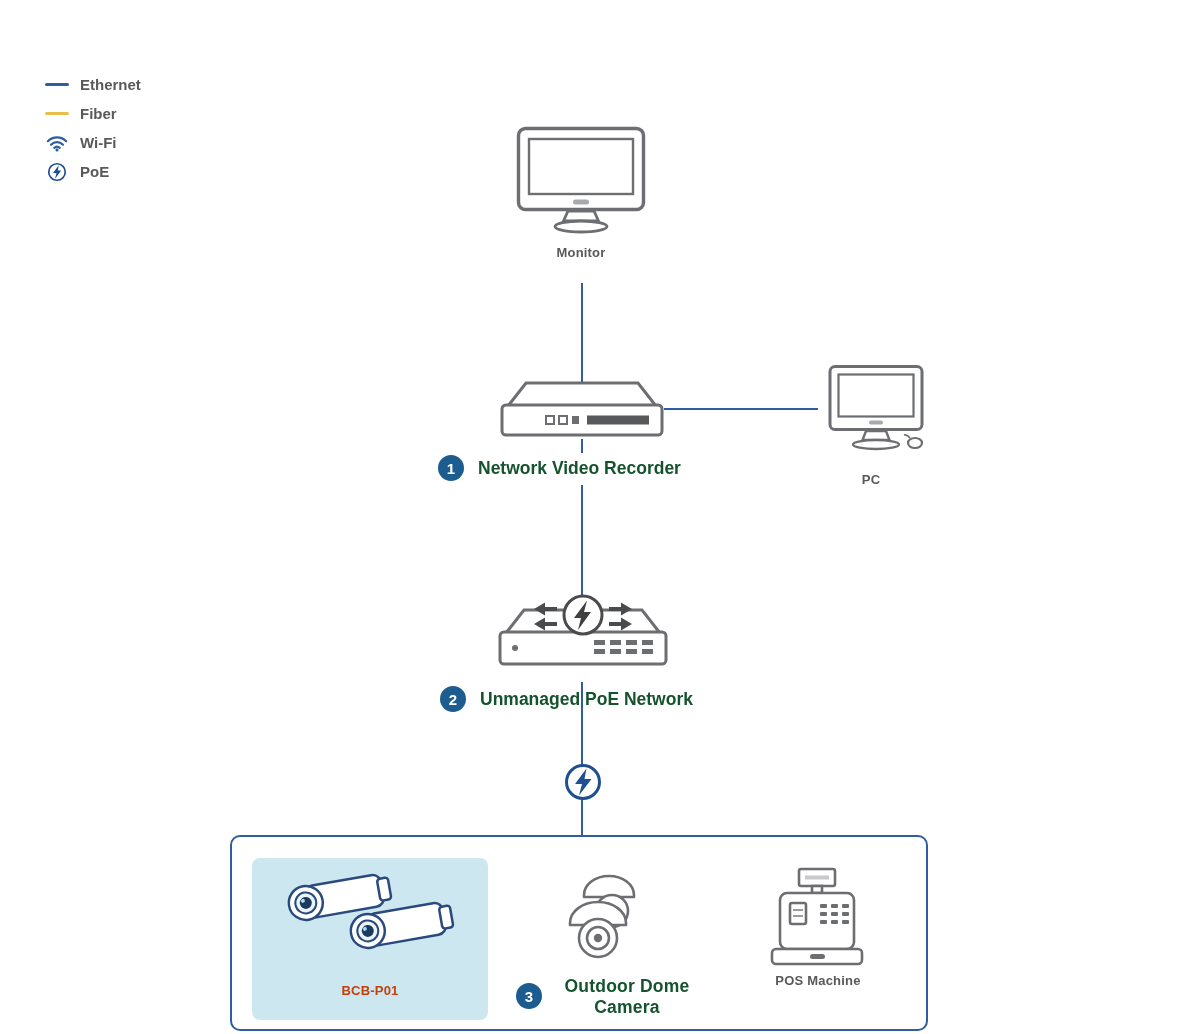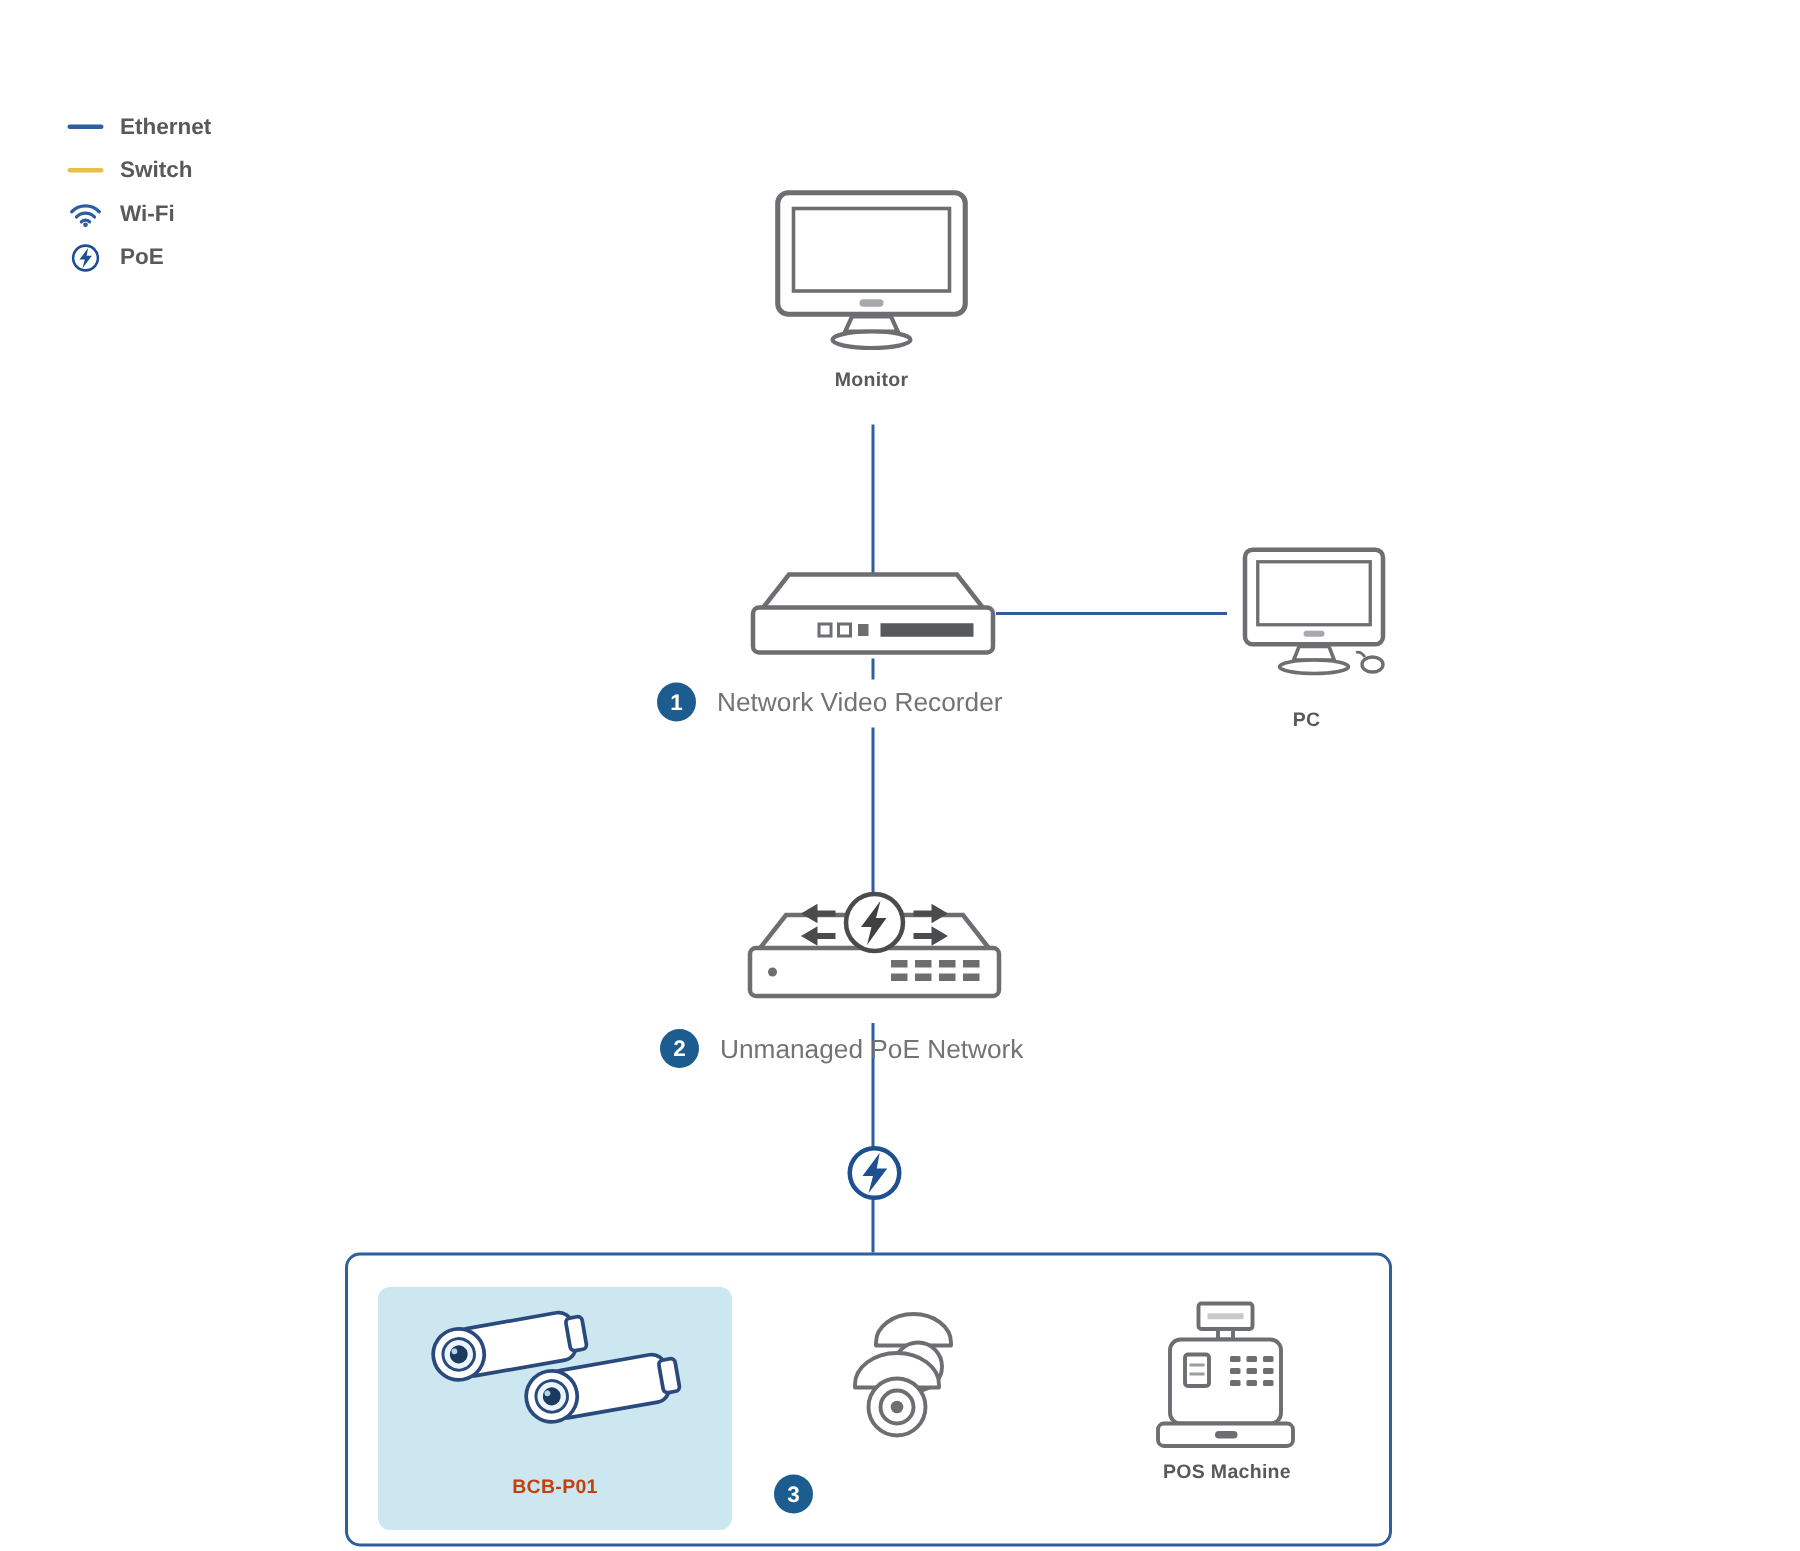--- a/index.html
+++ b/index.html
@@ -6,21 +6,21 @@
   .stage {
     position:relative; width:1200px; height:1034px; background:#ffffff;
     font-family:"Liberation Sans", sans-serif; overflow:hidden;margin-top:36px;
   }
   .abs { position:absolute; }
   .line { position:absolute; background:#2f5e9e; }
   .device-label {
     position:absolute; font-weight:bold; font-size:13px; color:#58595b;
     text-align:center; letter-spacing:0.2px;
   }
-  .accent-label { color:#737373; font-size:17.5px; font-weight:normal; }
+  .accent-label { color:#14532d; font-size:17.5px; font-weight:bold; }
   .model-label { color:#c2410c; }
   .badge {
     width:26px; height:26px; border-radius:50%; background:#1d5c8e; color:#fff;
     font-size:15px; font-weight:bold; display:flex; align-items:center;
     justify-content:center; flex:0 0 auto;
   }
   .badge-row { position:absolute; display:flex; align-items:center; gap:14px; }
   .legend { position:absolute; left:44px; top:34px; }
   .legend-row { display:flex; align-items:center; gap:10px; height:29px; }
   .legend-icon { width:26px; display:flex; justify-content:center; align-items:center; }
@@ -44,21 +44,21 @@
     <div class="legend-row">
       <span class="legend-icon">
         <span class="swatch-line" style="background:#2f5e9e;"></span>
       </span>
       <span class="legend-label">Ethernet</span>
     </div>
     <div class="legend-row">
       <span class="legend-icon">
         <span class="swatch-line" style="background:#e7c04a;"></span>
       </span>
-      <span class="legend-label">Switch</span>
+      <span class="legend-label">Fiber</span>
     </div>
     <div class="legend-row">
       <span class="legend-icon">
         <svg width="22" height="18" viewBox="0 0 24 19">
           <path d="M2,7.5 a14,14 0 0 1 20,0" fill="none" stroke="#2f5e9e" stroke-width="2.4" stroke-linecap="round"></path>
           <path d="M5.5,11.3 a9,9 0 0 1 13,0" fill="none" stroke="#2f5e9e" stroke-width="2.4" stroke-linecap="round"></path>
           <path d="M9,14.8 a4.5,4.5 0 0 1 6,0" fill="none" stroke="#2f5e9e" stroke-width="2.4" stroke-linecap="round"></path>
           <circle cx="12" cy="17" r="1.7" fill="#2f5e9e"></circle>
         </svg>
       </span>
@@ -175,20 +175,21 @@
       <g fill="#fff" stroke="#6d6e71" stroke-width="2.6" stroke-linejoin="round">
         <path d="M24,24 a25,19 0 0 1 50,0 l0,2 -50,0 Z"></path>
         <circle cx="52" cy="40" r="16"></circle>
         <path d="M10,52 a28,21 0 0 1 56,0 l0,2 -56,0 Z"></path>
         <circle cx="38" cy="67" r="19"></circle>
         <circle cx="38" cy="67" r="11"></circle>
         <circle cx="38" cy="67" r="4.2" fill="#6d6e71" stroke="none"></circle>
       </g>
     </svg>
     <div class="badge" style="position:absolute; left:284px; top:146px;">3</div>
+    <div class="device-label accent-label" style="left:320px; top:139px; width:150px; line-height:21px;">Outdoor Dome Camera</div>
 
     <svg class="abs" style="left:536px; top:30px;" width="100" height="100" viewBox="0 0 100 100">
       <g fill="#fff" stroke="#6d6e71" stroke-width="2.6">
         <rect x="31" y="2" width="36" height="17" rx="2"></rect>
         <rect x="44" y="19" width="10" height="7"></rect>
         <rect x="12" y="26" width="74" height="56" rx="7"></rect>
         <rect x="22" y="36" width="16" height="21" rx="2"></rect>
         <rect x="4" y="82" width="90" height="15" rx="4"></rect>
       </g>
       <line x1="37" y1="10.5" x2="61" y2="10.5" stroke="#c7c9cb" stroke-width="4"></line>

